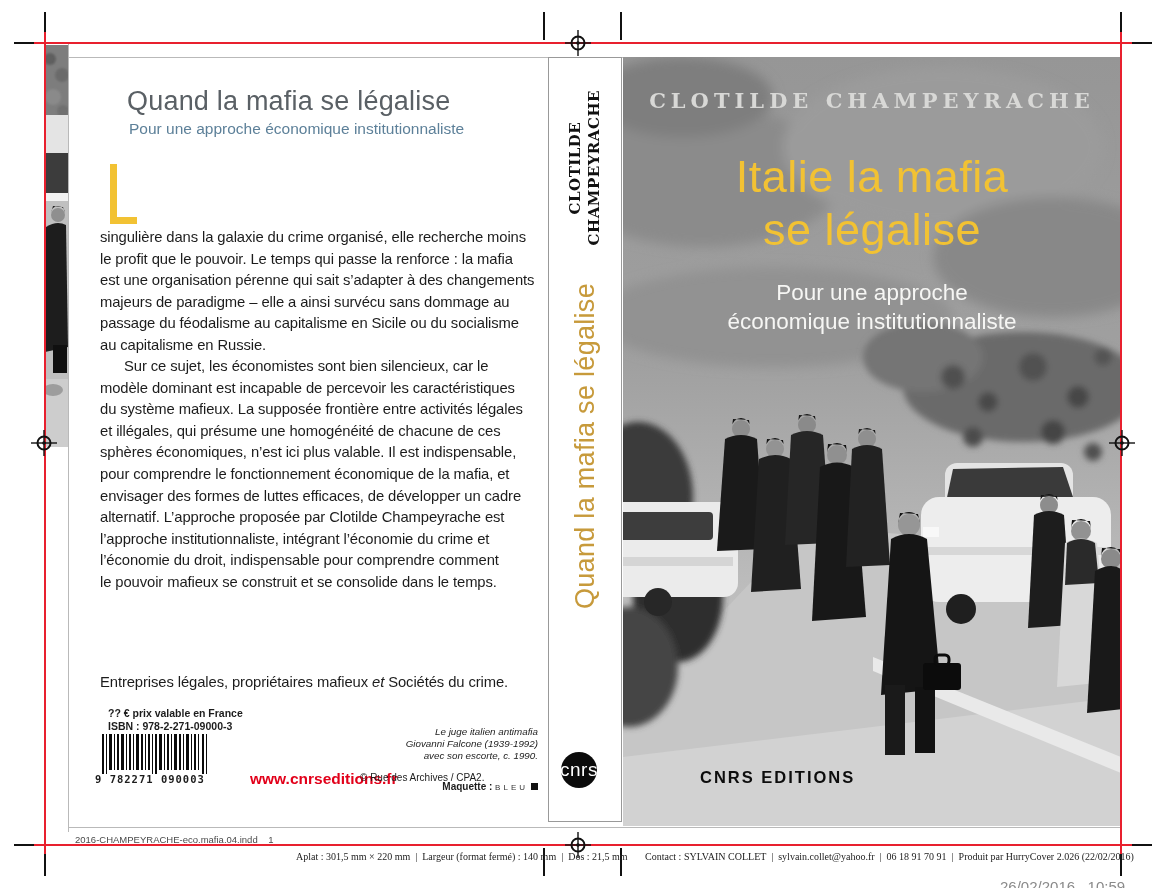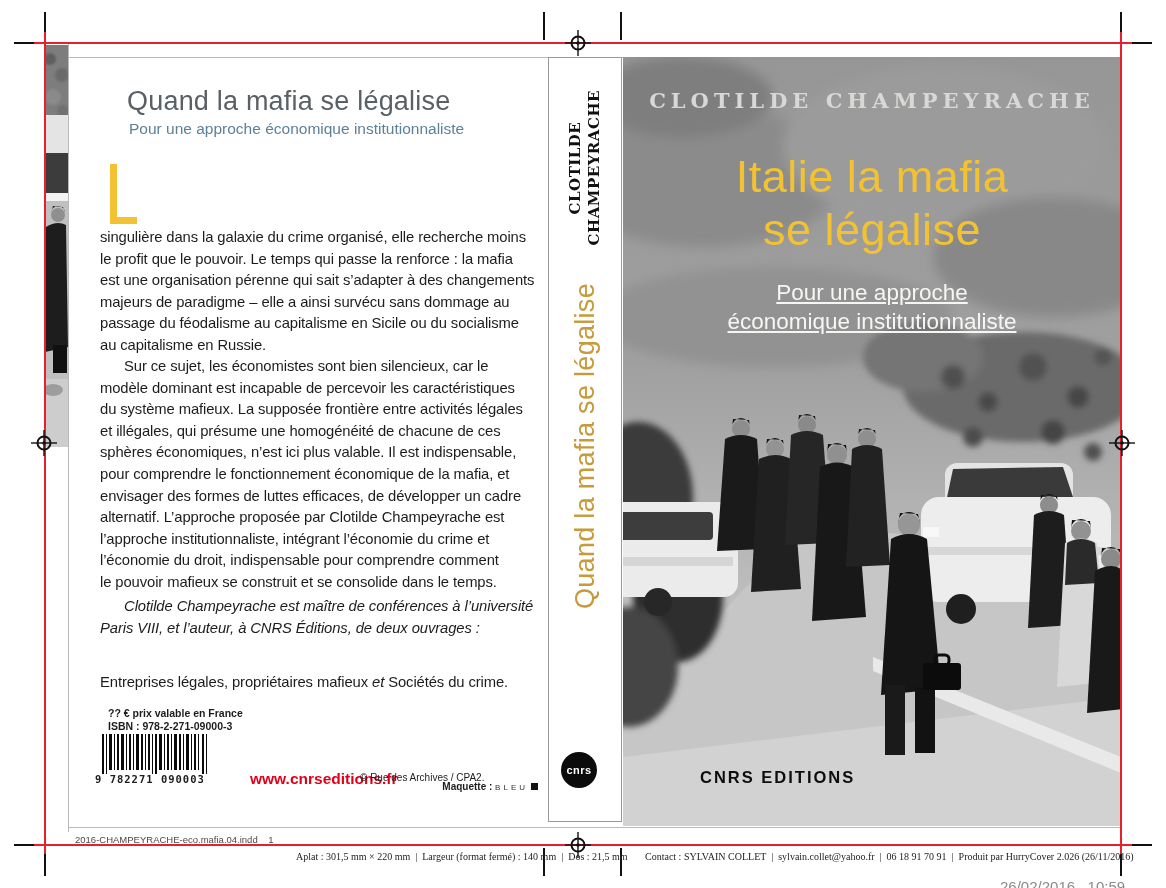--- a/index.html
+++ b/index.html
@@ -37,28 +37,28 @@
   
   .spinebox{left:548px;top:57px;width:74px;height:765px;background:#fff;border:1px solid #999;box-sizing:border-box;}
   .vwrap{display:flex;align-items:center;justify-content:center;}
   .vtext{writing-mode:vertical-rl;transform:rotate(180deg);white-space:pre-line;}
   .spine-author{left:548px;top:78px;width:74px;height:180px;}
   .spine-author .vtext{font-family:"DejaVu Serif",serif;font-weight:bold;font-size:15px;line-height:19px;letter-spacing:.5px;color:#111;text-align:center;}
   .spine-title{left:548px;top:258px;width:74px;height:375px;}
   .spine-title .vtext{font-size:27px;color:var(--spine_gold,#c79a3b);letter-spacing:.3px;}
   .cnrs-logo{left:561px;top:752px;width:36px;height:36px;border-radius:50%;background:#0b0b0b;
              display:flex;align-items:center;justify-content:center;}
-  .cnrs-logo span{color:#fff;font-weight:bold;font-size:11px;letter-spacing:.5px;}
+  .cnrs-logo span{color:#fff;font-weight:normal;font-size:19px;letter-spacing:.5px;}
   
   .fc-author{left:623px;width:498px;top:88px;text-align:center;font-family:"DejaVu Serif",serif;
              font-weight:bold;font-size:21px;letter-spacing:5px;color:#d8d8d6;}
   .fc-title{left:623px;width:498px;top:150px;text-align:center;font-size:45px;line-height:53px;
             letter-spacing:.5px;color:var(--accent_yellow,#f2c233);white-space:pre-line;}
   .fc-subtitle{left:623px;width:498px;top:278px;text-align:center;font-size:22.5px;line-height:29px;
-               color:#f6f6f4;white-space:pre-line;text-decoration:underline;}
+               color:#f6f6f4;white-space:pre-line;}
   .fc-publisher{left:700px;top:768px;font-size:16.5px;font-weight:bold;letter-spacing:2px;color:#0d0d0d;}
   
   .ft-filename{left:75px;top:834px;font-size:9.5px;color:#4a4a4a;white-space:pre;}
   .ft-specs{left:296px;top:851px;font-family:"Liberation Serif",serif;font-size:10px;color:#222;white-space:pre;}
   .ft-contact{left:645px;top:851px;font-family:"Liberation Serif",serif;font-size:10px;color:#222;white-space:pre;}
   .ft-time{left:1000px;width:114px;top:878px;text-align:center;font-size:15px;color:#8a8a8a;white-space:pre;}
 </style>
 </head>
 <body>
 
@@ -225,22 +225,20 @@
 modèle dominant est incapable de percevoir les caractéristiques
 du système mafieux. La supposée frontière entre activités légales
 et illégales, qui présume une homogénéité de chacune de ces
 sphères économiques, n’est ici plus valable. Il est indispensable,
 pour comprendre le fonctionnement économique de la mafia, et
 envisager des formes de luttes efficaces, de développer un cadre
 alternatif. L’approche proposée par Clotilde Champeyrache est
 l’approche institutionnaliste, intégrant l’économie du crime et
 l’économie du droit, indispensable pour comprendre comment
 le pouvoir mafieux se construit et se consolide dans le temps.</div>
-  <div class="abs pre bodytxt bc-bio">      Clotilde Champeyrache est maître de conférences à l’université
-Paris VIII, et l’auteur, à CNRS Éditions, de deux ouvrages :</div>
   <div class="abs bodytxt bc-bio3"><span>Entreprises légales, propriétaires mafieux</span><span class="it"> et </span><span>Sociétés du crime.</span></div>
 
   <div class="abs bc-price">?? € prix valable en France</div>
   <div class="abs bc-isbn">ISBN : 978-2-271-09000-3</div>
 
   <svg class="abs" style="left:100px;top:734px;" width="112" height="40" viewBox="0 0 112 40">
     <rect width="112" height="40" fill="#ffffff"></rect>
     <g fill="#0a0a0a">
       <rect x="2" y="0" width="2" height="40"></rect>
         <rect x="6" y="0" width="1" height="40"></rect>
@@ -269,20 +267,23 @@
       <rect x="94" y="0" width="2" height="36"></rect>
         <rect x="98" y="0" width="1" height="36"></rect>
       <rect x="102" y="0" width="2" height="40"></rect>
         <rect x="106" y="0" width="1" height="40"></rect>
     </g>
   </svg>
   <div class="abs bc-digits">9 782271 090003</div>
 
   <div class="abs bc-site">www.cnrseditions.fr</div>
 
+  <div class="abs pre bc-credit">Le juge italien antimafia
+Giovanni Falcone (1939-1992)
+avec son escorte, c. 1990.</div>
   <div class="abs bc-creditc">© Rue des Archives / CPA2.</div>
   <div class="abs bc-maquette">
     <span class="lbl">Maquette :</span>
     <span class="val">BLEU</span><span class="sq"></span>
   </div>
 
   <div class="abs redline" style="left:18px;top:42px;width:1130px;height:2px;"></div>
   <div class="abs redline" style="left:18px;top:844px;width:1130px;height:2px;"></div>
   <div class="abs redline" style="left:44px;top:18px;width:2px;height:850px;"></div>
   <div class="abs redline" style="left:1120px;top:18px;width:2px;height:850px;"></div>
@@ -320,16 +321,16 @@
   </svg>
   <svg class="abs" style="left:1109px;top:430px;" width="26" height="26" viewBox="0 0 26 26">
     <line x1="13" y1="0" x2="13" y2="26" stroke="#111" stroke-width="1.4"></line>
     <line x1="0" y1="13" x2="26" y2="13" stroke="#111" stroke-width="1.4"></line>
     <circle cx="13" cy="13" r="6.5" fill="none" stroke="#111" stroke-width="2"></circle>
     <circle cx="13" cy="13" r="1.8" fill="#111"></circle>
   </svg>
 
   <div class="abs ft-filename">2016-CHAMPEYRACHE-eco.mafia.04.indd    1</div>
   <div class="abs ft-specs">Aplat : 301,5 mm × 220 mm  |  Largeur (format fermé) : 140 mm  |  Dos : 21,5 mm</div>
-  <div class="abs ft-contact">Contact : SYLVAIN COLLET  |  sylvain.collet@yahoo.fr  |  06 18 91 70 91  |  Produit par HurryCover 2.026 (26/11/2016)</div>
+  <div class="abs ft-contact">Contact : SYLVAIN COLLET  |  sylvain.collet@yahoo.fr  |  06 18 91 70 91  |  Produit par HurryCover 2.026 (22/02/2016)</div>
   <div class="abs ft-time">26/02/2016   10:59</div>
 
 </div>
 
 </body></html>

